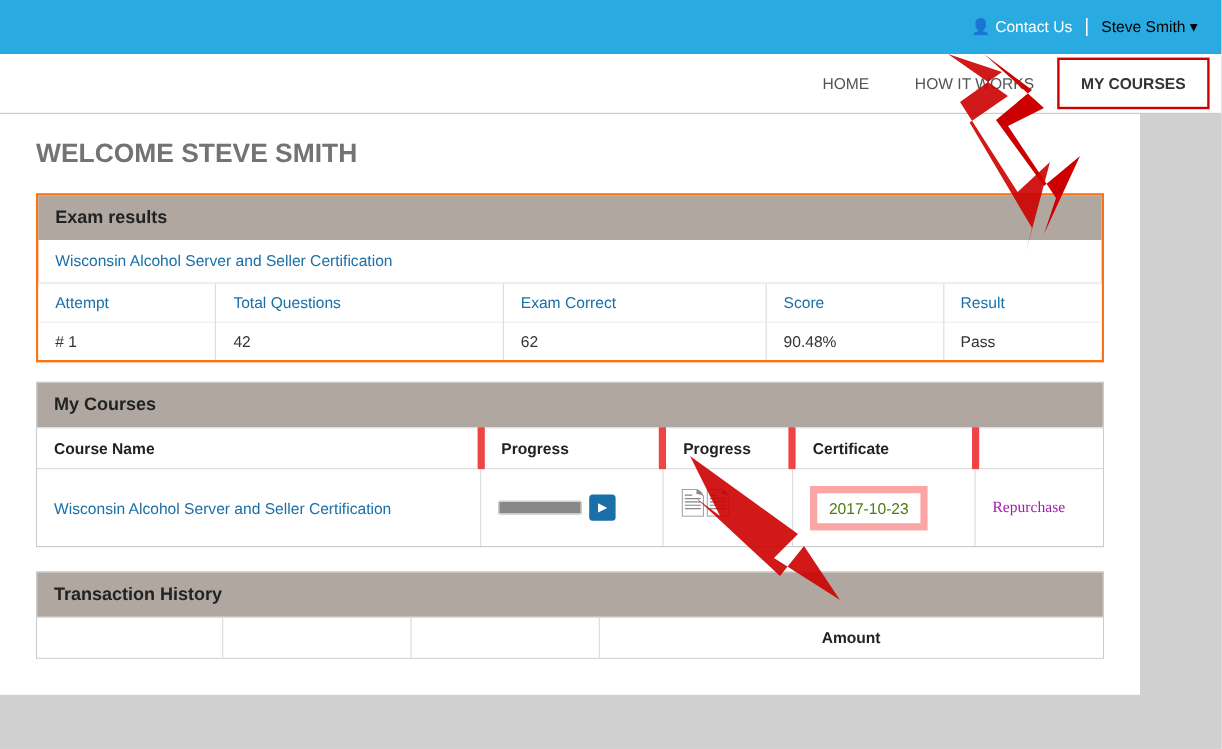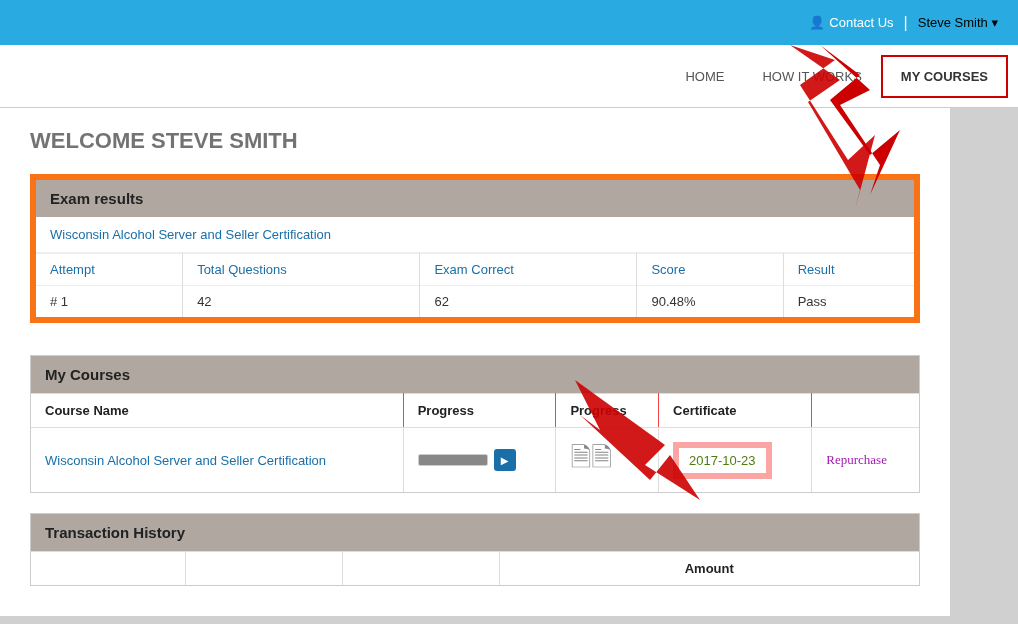--- a/index.html
+++ b/index.html
@@ -28,21 +28,21 @@
     }
     .top-bar-user {
       color: #000000;
       font-size: 13px;
       cursor: pointer;
     }
 
     
     .nav-bar {
       background: #fff;
-      height: 63px;
+      height: 50px;
       display: flex;
       align-items: center;
       justify-content: flex-end;
       padding: 0 10px;
       border-bottom: 1px solid #ccc;
     }
     .nav-item {
       padding: 12px 18px;
       font-size: 13px;
       color: #555;
@@ -76,22 +76,22 @@
       background: #b0a8a0;
       padding: 10px 14px;
       font-size: 15px;
       font-weight: bold;
       color: #222;
       margin-bottom: 0;
     }
 
     
     .exam-section {
-      border: 6px solid #f97316;
-      margin-bottom: 32px;
+      border: 2px solid #f97316;
+      margin-bottom: 16px;
     }
     .exam-course-link {
       padding: 10px 14px;
       color: #1a6fa8;
       font-size: 13px;
       border-bottom: 1px solid #eee;
       cursor: pointer;
     }
     .exam-table {
       width: 100%;
@@ -127,21 +127,21 @@
       margin-bottom: 20px;
     }
     .courses-table {
       width: 100%;
       border-collapse: collapse;
     }
     .courses-table th {
       font-weight: bold;
       font-size: 13px;
       padding: 9px 14px;
-      border-right: 1px solid #ef4444;
+      border-right: 6px solid #ef4444;
       text-align: left;
       background: #fff;
       color: #222;
       border-top: 1px solid #ddd;
       border-bottom: 1px solid #ddd;
     }
     .courses-table td {
       padding: 10px 14px;
       border-right: 1px solid #ddd;
       font-size: 13px;

